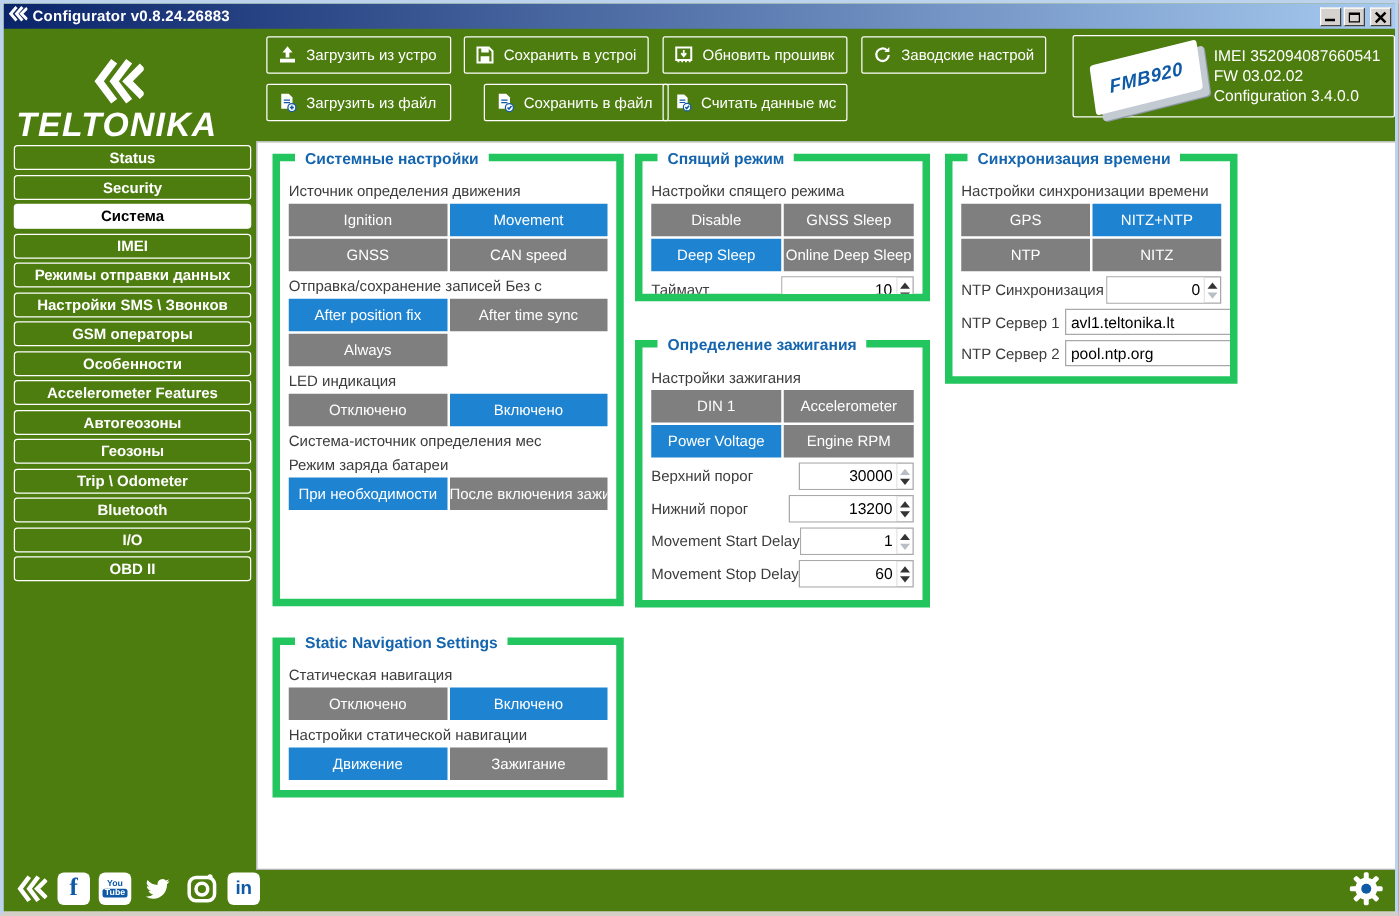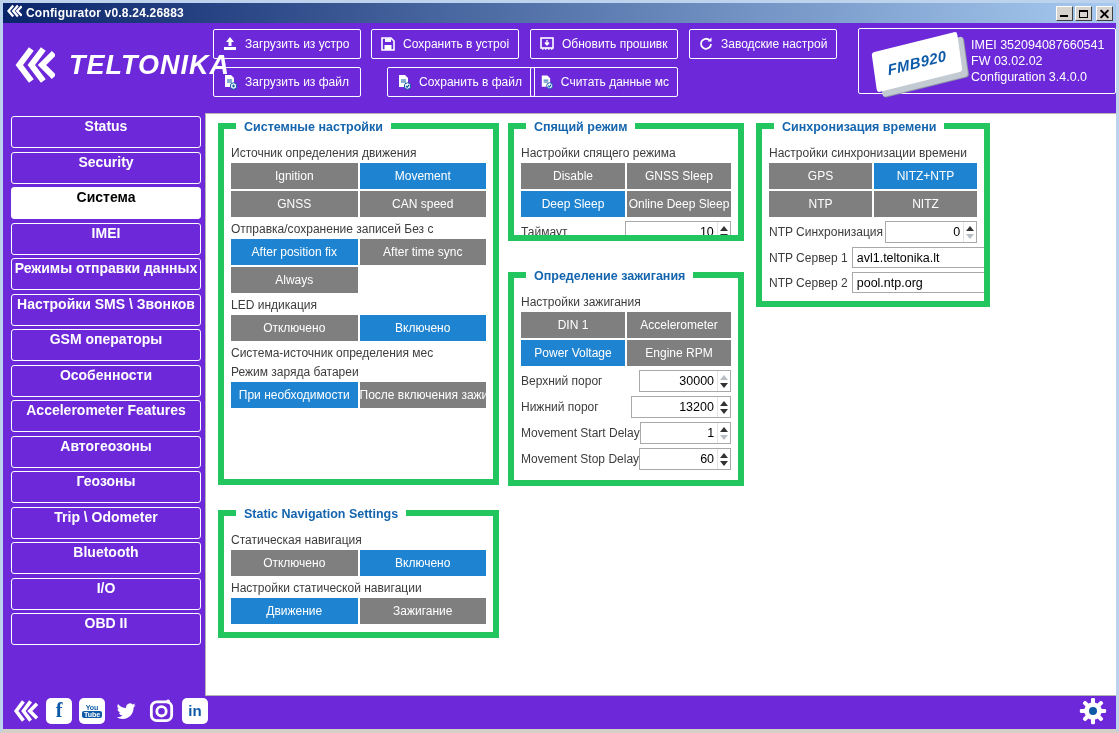--- a/index.html
+++ b/index.html
@@ -1,19 +1,19 @@
 <!DOCTYPE html>
 <html><head>
 <meta charset="utf-8">
 <style>
   * { margin:0; padding:0; box-sizing:border-box; }
   html,body { background:#9aa5ad; font-family:"Liberation Sans", sans-serif; }
   .window{
     position:relative; width:1119px; height:733px; margin:0 auto;
-    background:#6d28d9; border:3px solid #BDD2EC; border-bottom:4px solid #D4D0C8;
+    background:#4d7c0f; border:3px solid #BDD2EC; border-bottom:4px solid #D4D0C8;
     overflow:hidden;
   }
   
   .titlebar{
     position:absolute; left:0; top:0; right:0; height:20px;
     background:linear-gradient(to right,#0A246A,#A6CAF0);
     display:flex; align-items:center; padding:0 3px; gap:4px;
   }
   .titlebar .ttl{ color:#fff; font-weight:bold; font-size:12px; letter-spacing:.2px; }
   .winbtns{ margin-left:auto; display:flex; gap:2px; }
@@ -21,43 +21,43 @@
     width:17px; height:15px; background:#D6D3CE; border:1px solid;
     border-color:#fff #404040 #404040 #fff; position:relative; cursor:pointer;
   }
   .wbtn .g-min{ position:absolute; left:3px; bottom:3px; width:8px; height:2px; background:#000; }
   .wbtn .g-max{ position:absolute; left:3px; top:3px; width:9px; height:8px; border:1px solid #000; border-top:2px solid #000; }
   .wbtn .g-x1,.wbtn .g-x2{ position:absolute; left:2px; top:6px; width:11px; height:2px; background:#000; }
   .wbtn .g-x1{ transform:rotate(45deg);} .wbtn .g-x2{ transform:rotate(-45deg);}
   .wbtn.close{ margin-left:2px; }
   
   .header{ position:absolute; left:0; top:20px; right:0; height:90px; }
-  .brand{ position:absolute; left:10px; top:22px; display:flex; align-items:center; gap:14px; }
+  .brand{ position:absolute; left:10px; top:22px; display:flex; align-items:center; gap:0;flex-direction:column; }
   .brand-text{ color:#fff; font-weight:bold; font-style:italic; font-size:27px; letter-spacing:1px; }
   .hbtn{
     position:absolute; height:30px; width:148px; border:1px solid #fff; border-radius:2px;
     background:transparent; color:#fff; font-size:12px; font-family:"Liberation Sans",sans-serif;
     display:flex; align-items:center; gap:7px; padding:0 8px; cursor:pointer; white-space:nowrap; overflow:hidden;
   }
   .devbox{
     position:absolute; left:855px; top:5px; width:258px; height:66px;
     border:1px solid #fff; border-radius:2px; display:flex; align-items:center; padding:4px 8px; gap:10px;
   }
   .dev3d{
     width:88px; height:40px; background:#fff; border-radius:3px;
     transform:rotate(-14deg) skewX(-6deg); box-shadow:5px 6px 0 #c3cad2, 6px 7px 0 #8d99a5;
     display:flex; align-items:center; justify-content:center; margin-left:6px; margin-top:2px;
   }
   .dev3d span{ color:#0E5AA7; font-weight:bold; font-style:italic; font-size:15px; letter-spacing:.5px; }
   .devtext{ color:#fff; font-size:12.5px; line-height:16px; }
   
   .sidebar{ position:absolute; left:8px; top:113px; width:190px; }
   .sitem{
-    height:32px; line-height:18px; border:1px solid #fff; border-radius:3px;
-    color:#fff; font-size:14px; font-weight:bold; text-align:center; margin-bottom:3.5px;
+    height:20px; line-height:18px; border:1px solid #fff; border-radius:3px;
+    color:#fff; font-size:12px; font-weight:bold; text-align:center; margin-bottom:3.5px;
     cursor:pointer; overflow:hidden; white-space:nowrap;
   }
   .sitem.sel{ background:#fff; color:#000; }
   
   .content{
     position:absolute; left:202px; top:110px; width:914px; height:583px;
     background:#fff; border:1px solid #B4B4B4; border-right:0;
   }
   .gbox{ position:absolute; border:6px solid #22c55e; background:#fff; }
   .gtitle{

